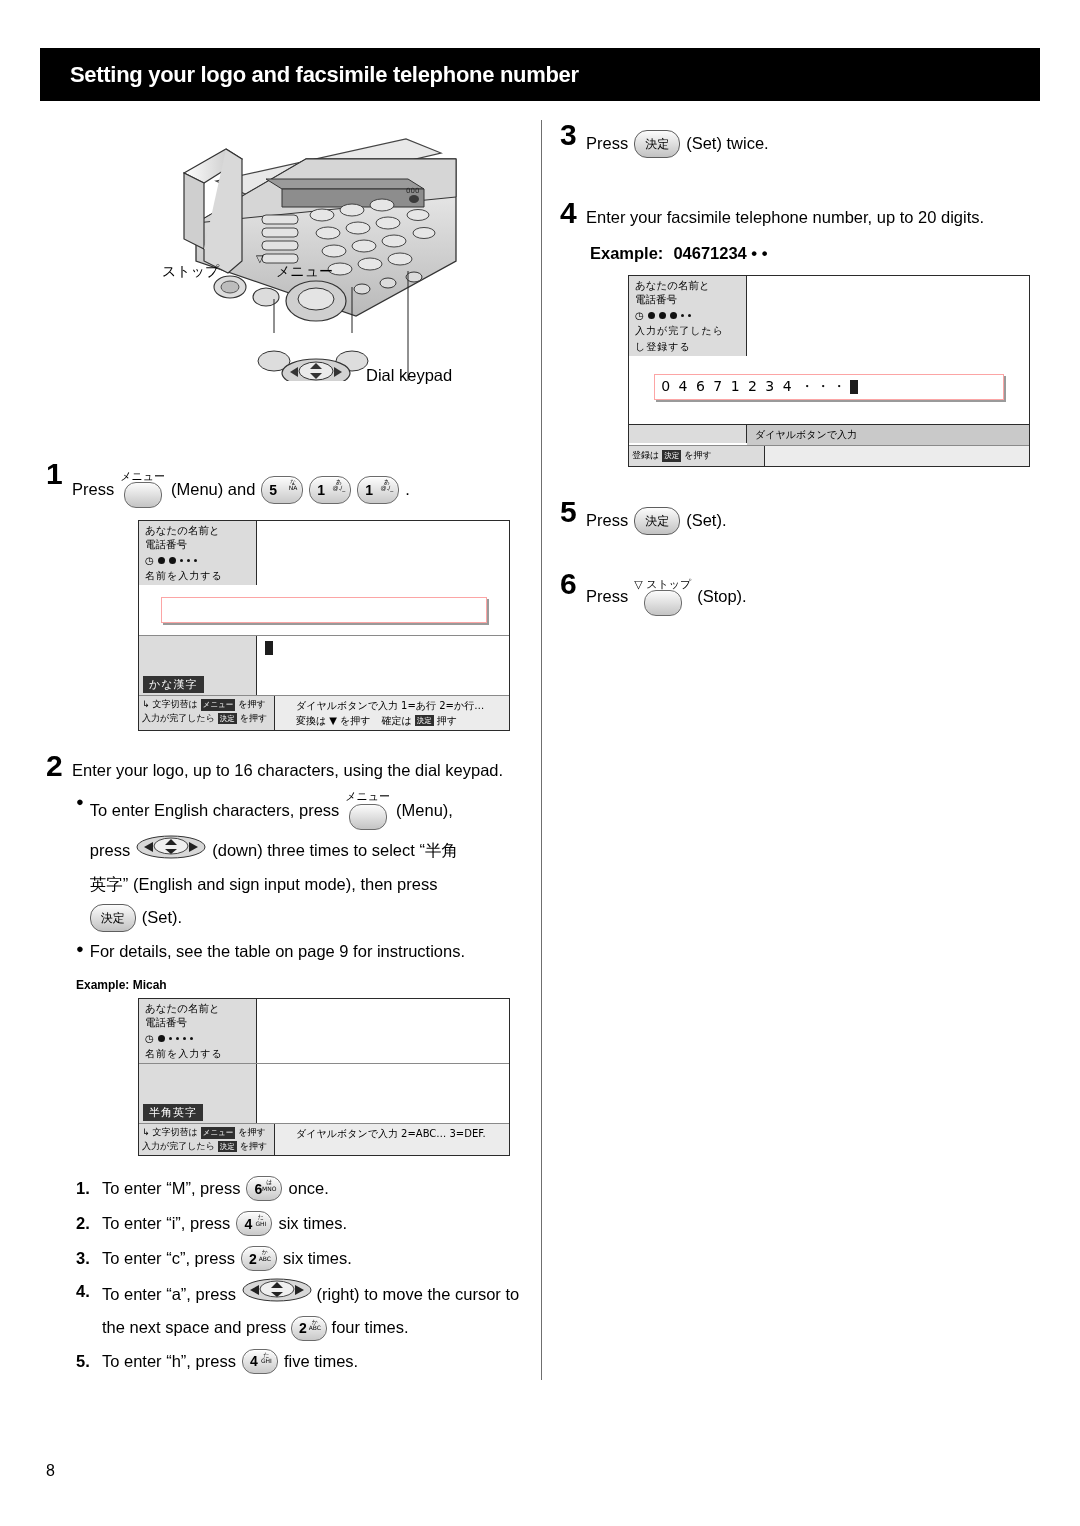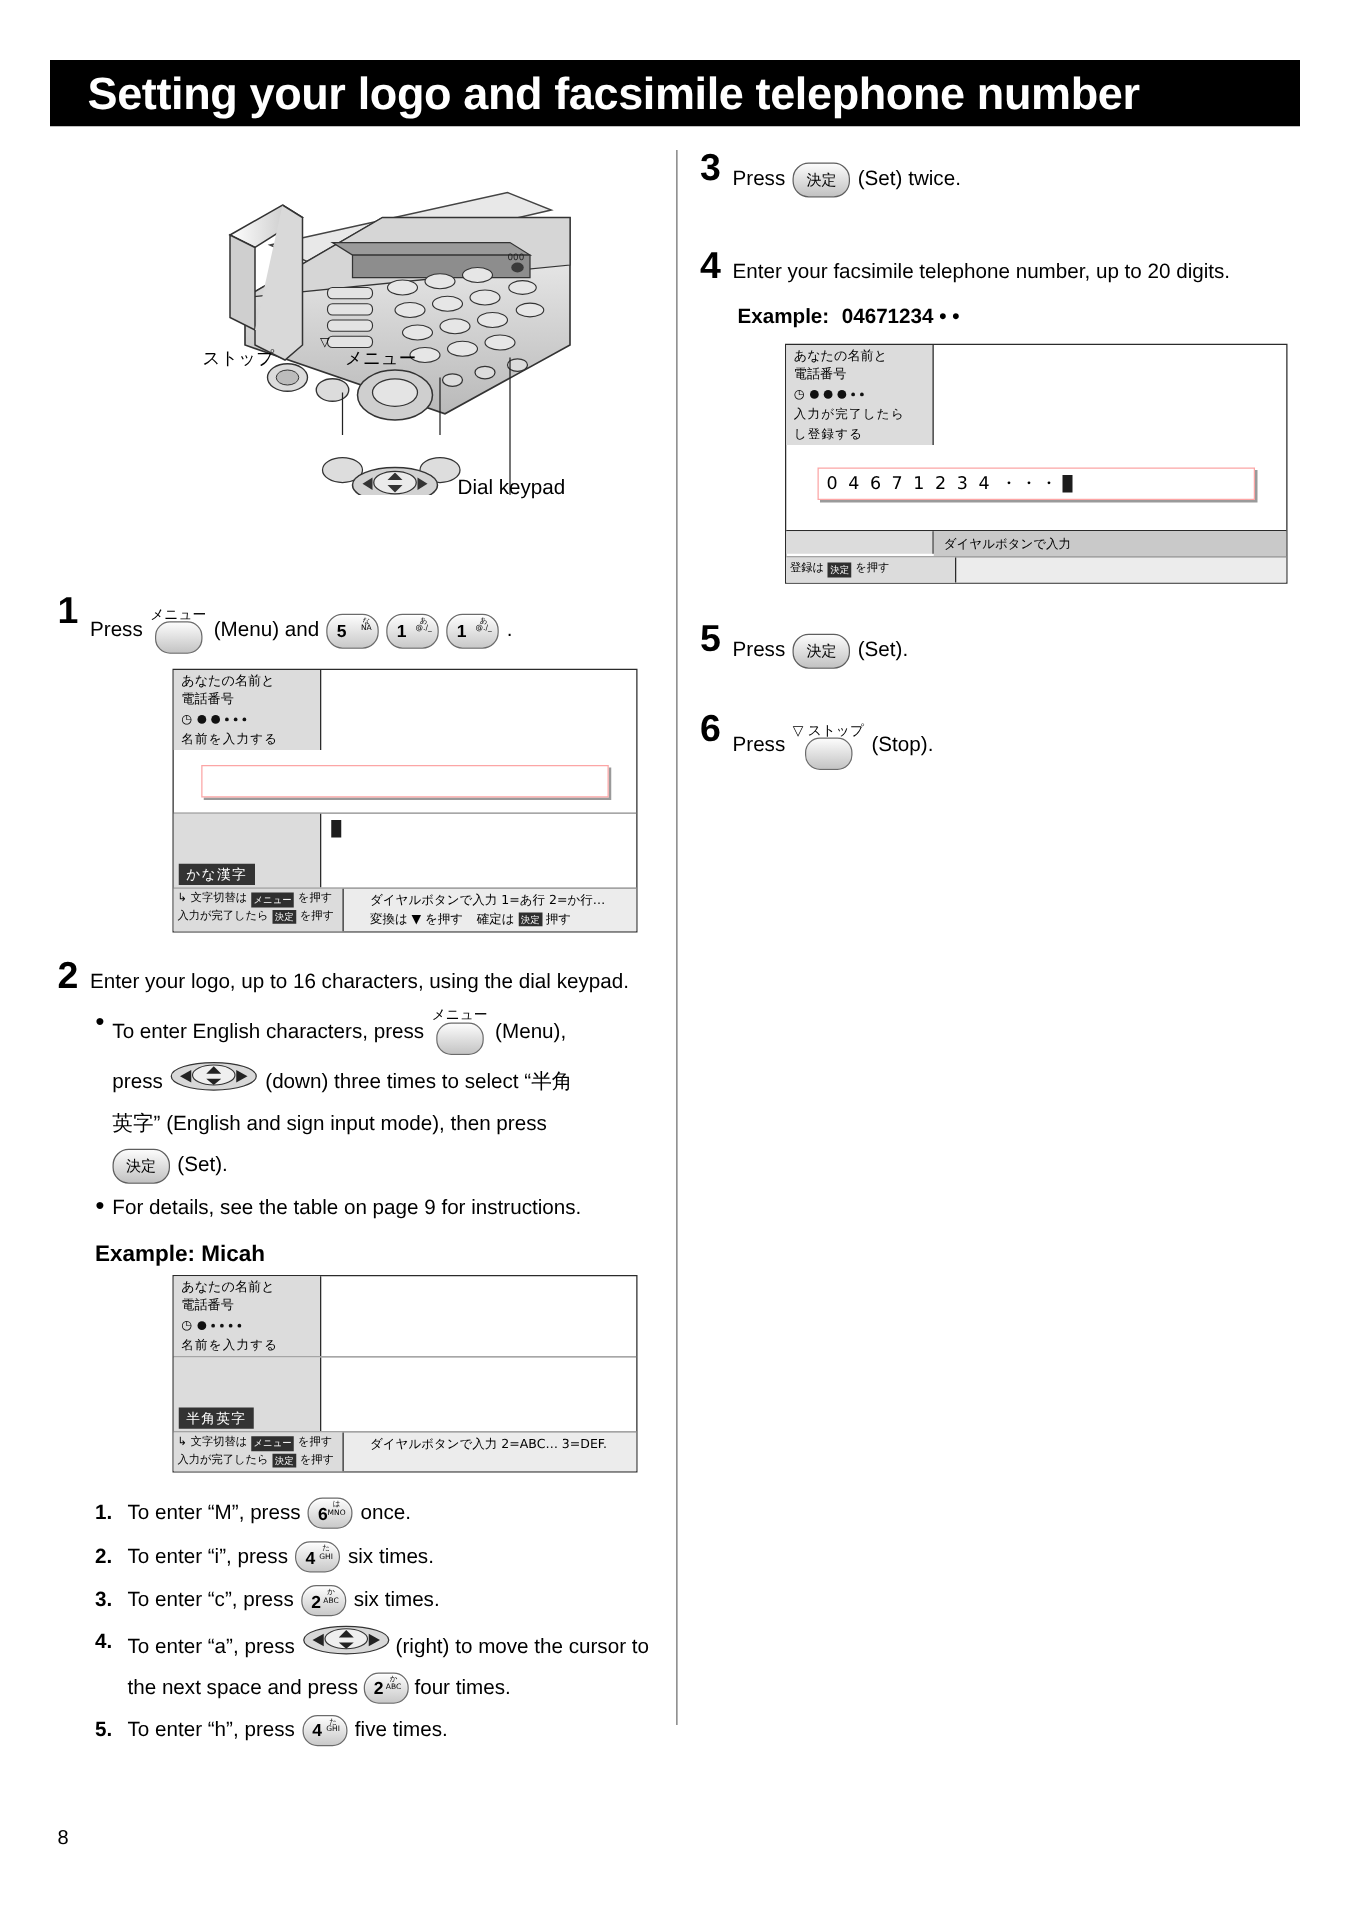--- a/index.html
+++ b/index.html
@@ -13,27 +13,27 @@
   }
   .page{position:relative;width:1080px;height:1526px;}
 
   
   .header-bar{
     position:absolute;left:40px;top:48px;width:1000px;height:53px;
     background:#000;color:#fff;
     display:flex;align-items:center;
   }
   .header-bar .title{
-    font-size:36px;font-weight:bold;letter-spacing:-0.3px;
+    font-size:22px;font-weight:bold;letter-spacing:-0.3px;
     padding-left:30px;
     text-align:center;
   }
 
   
-  .col-left{position:absolute;left:46px;top:120px;width:490px;}
+  .col-left{position:absolute;left:46px;top:105px;width:490px;}
   .col-right{position:absolute;left:560px;top:120px;width:480px;}
   .divider{
     position:absolute;left:541px;top:120px;width:1px;height:1260px;
     background:#6f6f6f;
   }
 
   
   .step{display:flex;align-items:flex-start;margin-bottom:4px;}
   .step-num{
     font-size:30px;font-weight:bold;line-height:1;
@@ -129,21 +129,21 @@
   .lcd-br{flex:1;padding:2px 21px;}
   .row{display:flex;align-items:center;gap:3px;line-height:1.5;}
   .chip-dark{background:#2f2f2f;color:#fff;font-size:7.5px;padding:0 2px;}
   .gray-band{background:#c9c9c9;padding:3px 8px;font-size:10px;}
 
   
   .bullet{display:flex;margin-top:8px;font-size:16.5px;line-height:1.6;}
   .bullet .dot-b{margin-right:6px;font-size:13px;line-height:1.7;}
   .subnum{display:flex;font-size:16.5px;line-height:2.0;margin-top:2px;}
   .subnum .n{font-weight:bold;width:26px;}
-  .ex-title{font-weight:bold;font-size:18px;margin:14px 0 6px 0;}
+  .ex-title{font-weight:bold;font-size:12px;margin:14px 0 6px 0;}
 
   .page-num{position:absolute;left:46px;top:1462px;font-size:16px;}
 
   .inline{display:inline-flex;align-items:center;gap:6px;flex-wrap:wrap;}
 </style>
 </head>
 <body>
 
 <div class="page">
 

